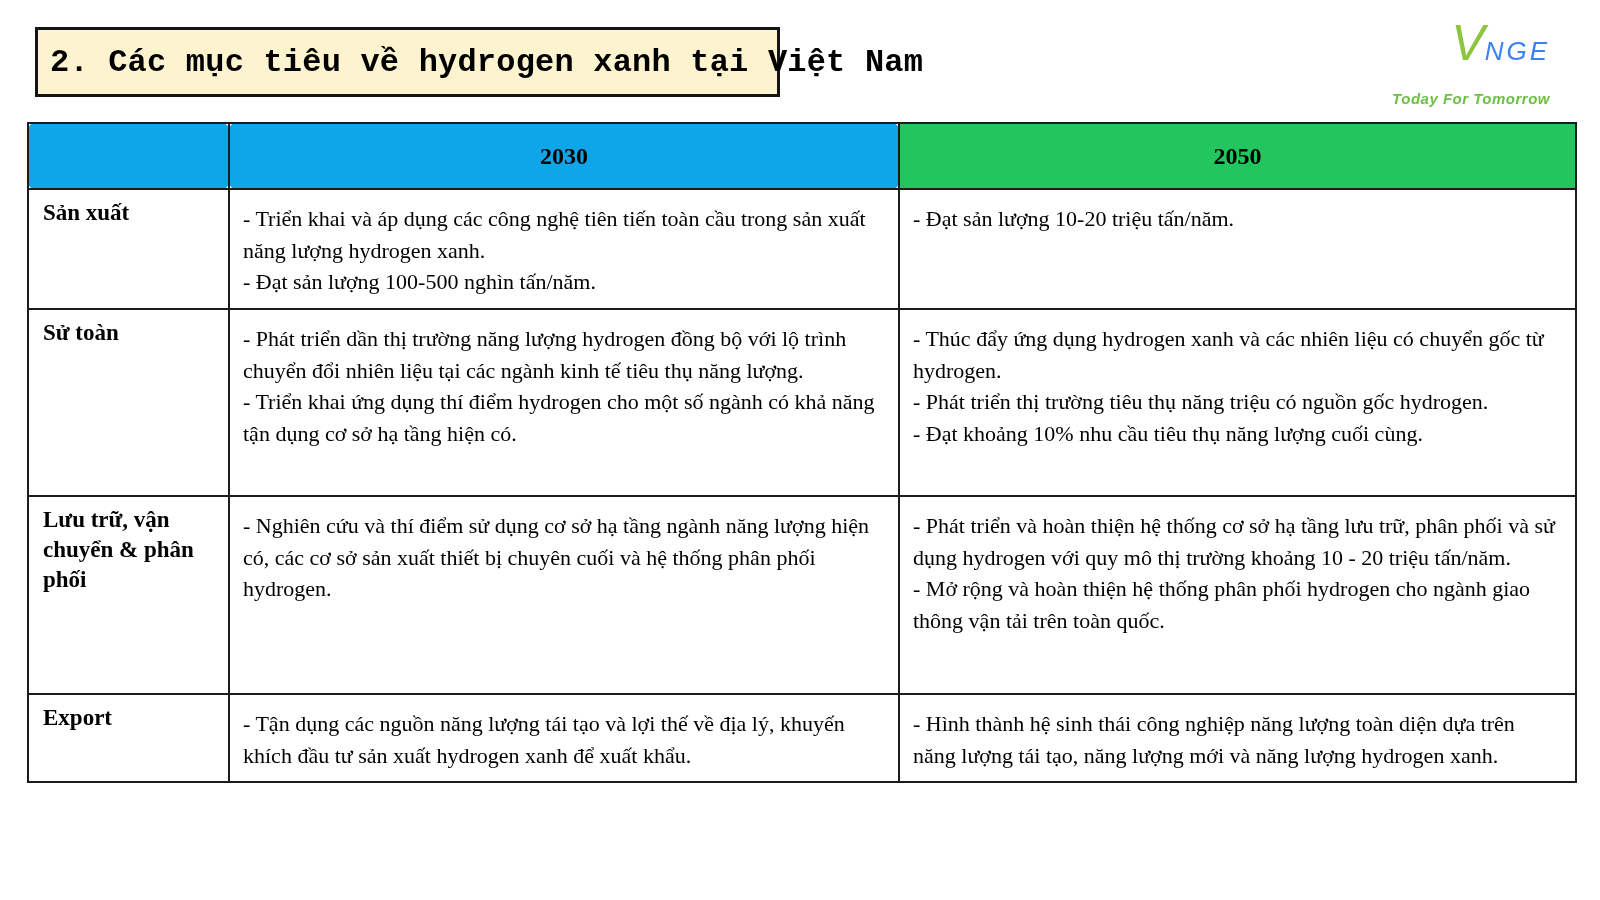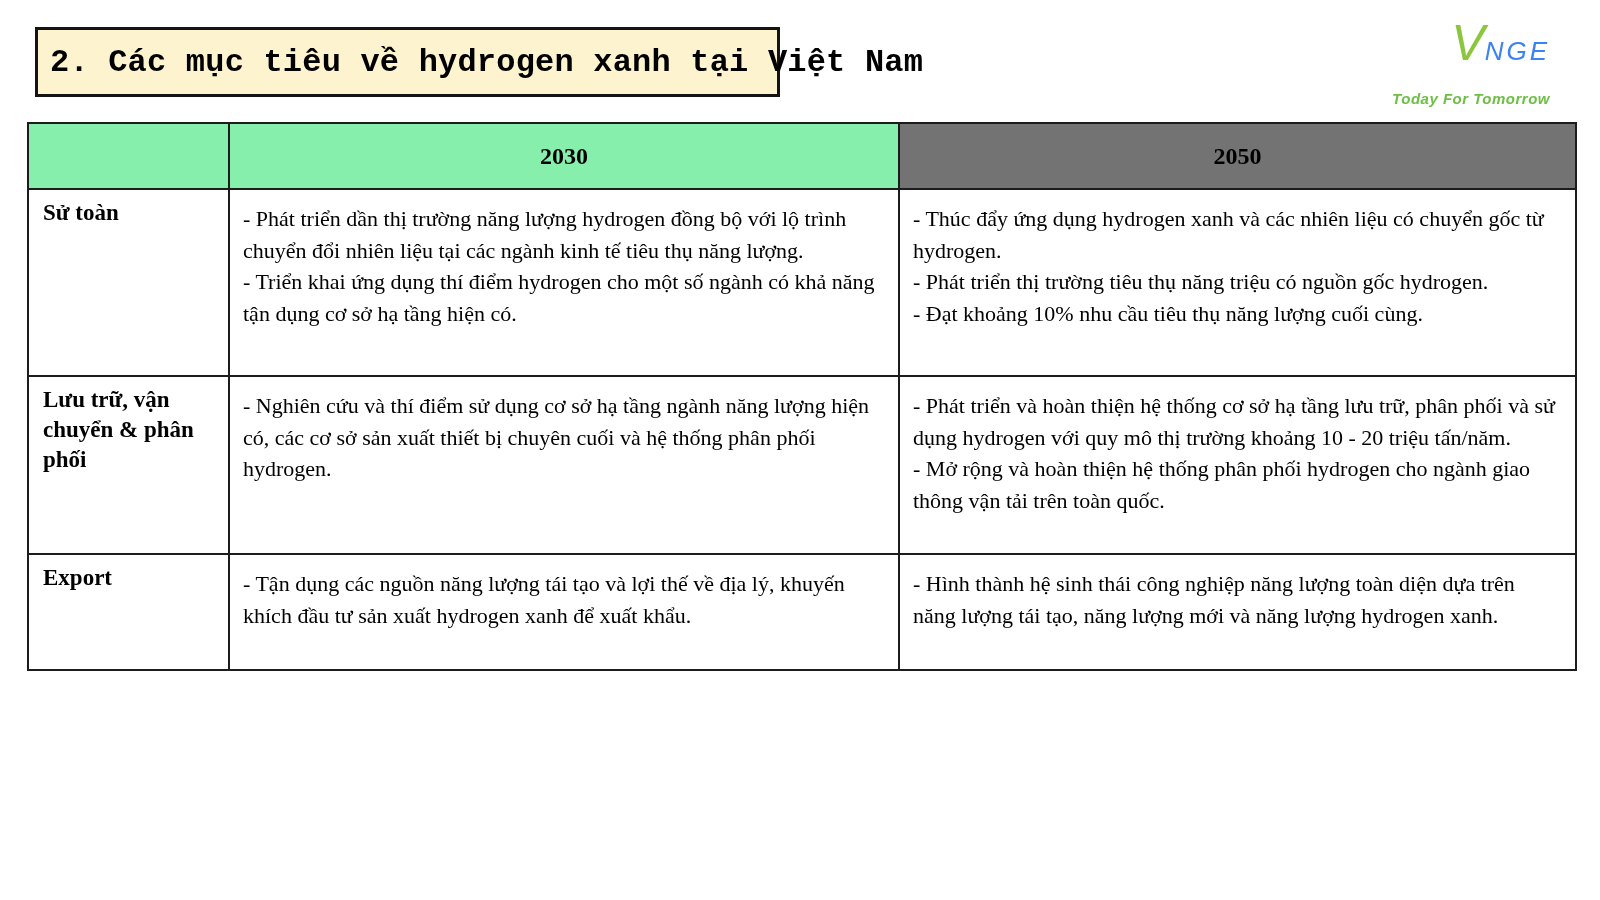--- a/index.html
+++ b/index.html
@@ -59,36 +59,36 @@
     border:2px solid #1c1c1c;
     box-sizing:border-box;
     vertical-align:top;
   }
   table.targets thead th{
     height:66px;
     vertical-align:middle;
     text-align:center;
     font-size:24px;font-weight:bold;
   }
-  th.h-blank, th.h-2030{background:#86efac;}
-  th.h-2050{background:#737373;margin-top:32px;}
+  th.h-blank, th.h-2030{background:#0ea5e9;border-radius:7px;}
+  th.h-2050{background:#22c55e;margin-top:32px;}
   td.row-label{
     vertical-align:middle;
     font-weight:bold;
     font-size:23px;line-height:30px;
     padding:8px 10px 8px 14px;
   }
   td.cell{
     padding:13px 20px 10px 13px;
     font-size:22px;line-height:31.5px;
   }
   tbody tr.r0{height:120px;}
   tbody tr.r1{height:187px;}
-  tbody tr.r2{height:178px;}
-  tbody tr.r3{height:116px;}
+  tbody tr.r2{height:198px;}
+  tbody tr.r3{height:88px;}
   .bullet{margin:0;}
   
   .source{
     position:absolute;right:53px;bottom:16px;
     font-size:31px;
     white-space:nowrap;
   }
 </style>
 </head>
 <body>
@@ -111,20 +111,30 @@
       <col style="width:677px">
     </colgroup>
     <thead>
       <tr>
         <th class="h-blank"></th>
         <th class="h-2030">2030</th>
         <th class="h-2050">2050</th>
       </tr>
     </thead>
     <tbody>
+      <tr class="r0">
+        <td class="row-label">Sản xuất</td>
+        <td class="cell">
+          <div class="bullet">- Triển khai và áp dụng các công nghệ tiên tiến toàn cầu trong sản xuất năng lượng hydrogen xanh.</div>
+          <div class="bullet">- Đạt sản lượng 100-500 nghìn tấn/năm.</div>
+        </td>
+        <td class="cell">
+          <div class="bullet">- Đạt sản lượng 10-20 triệu tấn/năm.</div>
+        </td>
+      </tr>
       <tr class="r1">
         <td class="row-label">Sử toàn</td>
         <td class="cell">
           <div class="bullet">- Phát triển dần thị trường năng lượng hydrogen đồng bộ với lộ trình chuyển đổi nhiên liệu tại các ngành kinh tế tiêu thụ năng lượng.</div>
           <div class="bullet">- Triển khai ứng dụng thí điểm hydrogen cho một số ngành có khả năng tận dụng cơ sở hạ tầng hiện có.</div>
         </td>
         <td class="cell">
           <div class="bullet">- Thúc đẩy ứng dụng hydrogen xanh và các nhiên liệu có chuyển gốc từ hydrogen.</div>
           <div class="bullet">- Phát triển thị trường tiêu thụ năng triệu có nguồn gốc hydrogen.</div>
           <div class="bullet">- Đạt khoảng 10% nhu cầu tiêu thụ năng lượng cuối cùng.</div>

